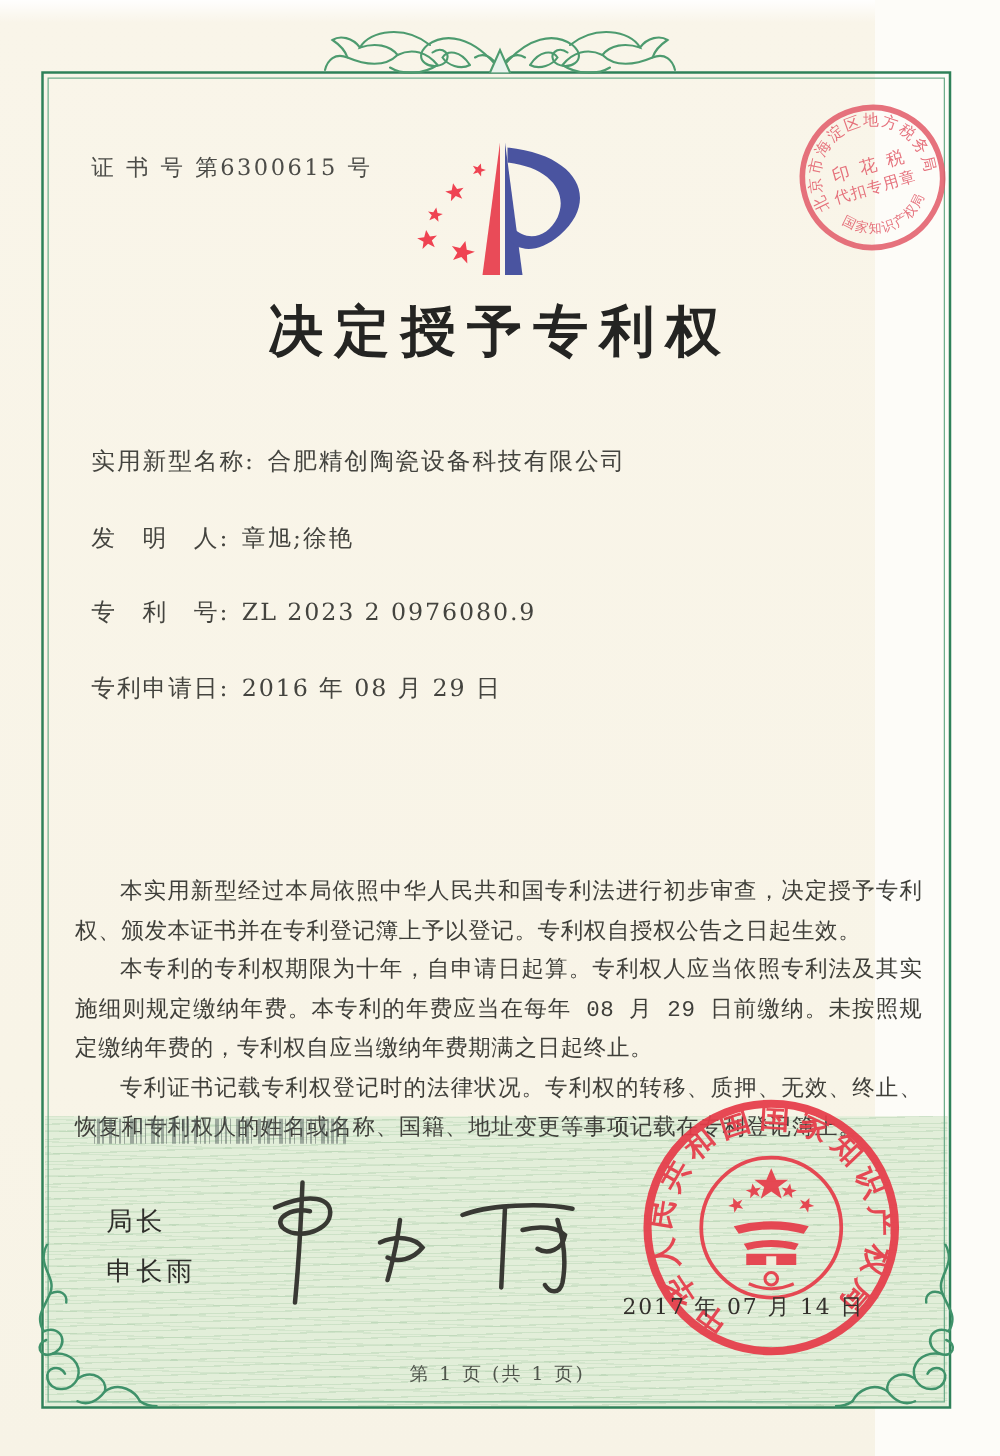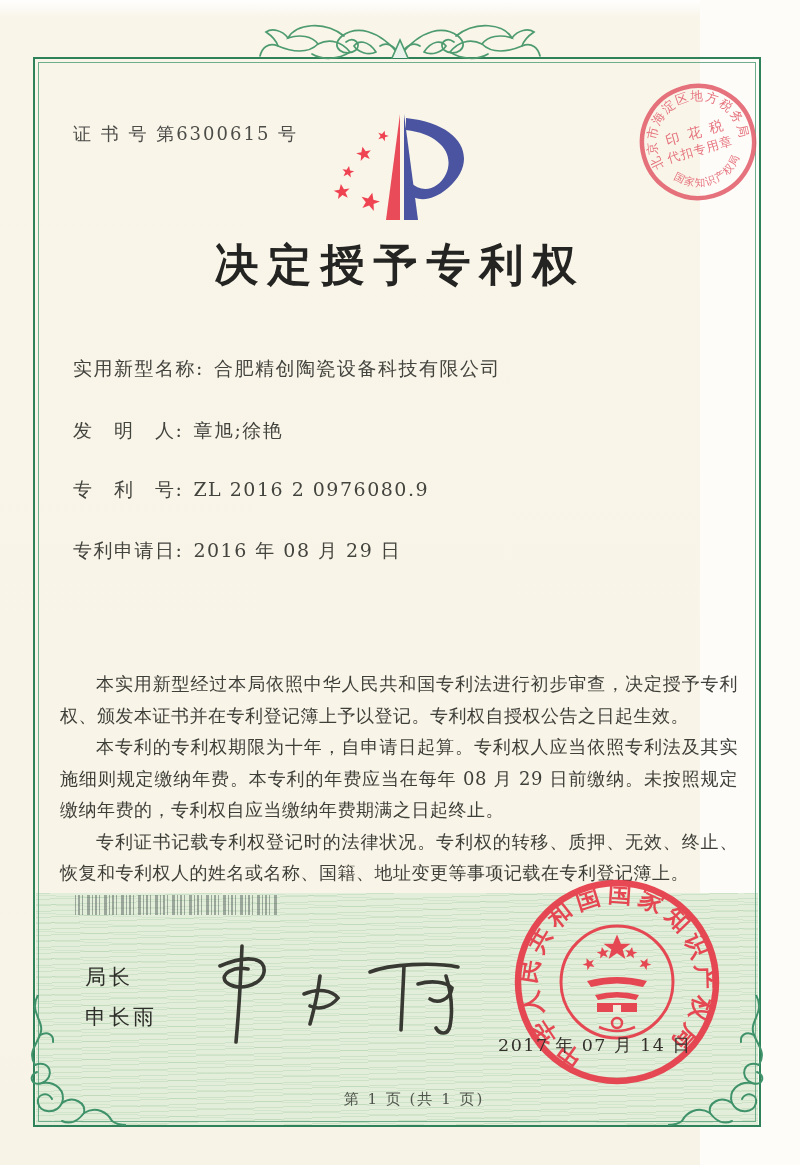--- a/index.html
+++ b/index.html
@@ -30,21 +30,21 @@
   .cert-no{
     left:73px;top:122px;font-size:18px;letter-spacing:2px;color:#4c4c48;
   }
   .title{
     left:0;top:236px;width:800px;text-align:center;
     font-size:44px;font-weight:bold;letter-spacing:9px;color:#242422;
   }
   .field{left:73px;width:660px;font-size:19px;color:#44443f;letter-spacing:1.5px;white-space:nowrap;}
   .field .field-label{margin-right:10px;}
   .body-text{
-    left:60px;top:668px;width:678px;color:#3f3f3a;
+    left:60px;top:699px;width:678px;color:#3f3f3a;font-family:Liberation Mono, monospace;
   }
   .body-text p{
     margin:0;font-size:18px;line-height:31.5px;text-indent:2em;
     text-align:justify;letter-spacing:.5px;
   }
   .green-band{
     left:36px;top:893px;width:722px;height:232px;
     background:
       repeating-linear-gradient(178deg,rgba(120,175,125,.20) 0 1px,rgba(0,0,0,0) 1px 6px),
       repeating-linear-gradient(182deg,rgba(120,175,125,.14) 0 1px,rgba(0,0,0,0) 1px 9px),
@@ -58,21 +58,21 @@
       #55605e 7px 8px, transparent 8px 12px,
       #55605e 12px 15px, transparent 15px 17px);
   }
   .officer{left:85px;font-family:Liberation Mono, monospace;
     font-size:21px;font-weight:500;color:#2e2e2a;letter-spacing:3px;}
   .seal-date{
     left:498px;top:1033px;font-size:17.5px;color:#33302c;letter-spacing:1.5px;z-index:6;
   }
   .footer-line{
     left:35px;top:1090px;width:726px;text-align:center;
-    font-size:15px;color:#4f554c;letter-spacing:2px;padding-left:16px;
+    font-size:15px;color:#4f554c;letter-spacing:2px;
   }
   svg{display:block;}
 </style>
 </head>
 <body>
 
 <div class="sheet">
 
   <div class="scan-edge"></div>
 
@@ -159,21 +159,21 @@
 
   <div class="abs title">决定授予专利权</div>
 
   <div class="abs field" style="top:356px;">
     <span class="field-label">实用新型名称:</span><span>合肥精创陶瓷设备科技有限公司</span>
   </div>
   <div class="abs field" style="top:418px;">
     <span class="field-label">发　明　人:</span><span>章旭;徐艳</span>
   </div>
   <div class="abs field" style="top:477px;">
-    <span class="field-label">专　利　号:</span><span>ZL 2016 2 0976080.9</span>
+    <span class="field-label">专　利　号:</span><span>ZL 2023 2 0976080.9</span>
   </div>
   <div class="abs field" style="top:538px;">
     <span class="field-label">专利申请日:</span><span>2016 年 08 月 29 日</span>
   </div>
 
   <div class="abs body-text">
     <p>本实用新型经过本局依照中华人民共和国专利法进行初步审查，决定授予专利权、颁发本证书并在专利登记簿上予以登记。专利权自授权公告之日起生效。</p>
     <p>本专利的专利权期限为十年，自申请日起算。专利权人应当依照专利法及其实施细则规定缴纳年费。本专利的年费应当在每年 08 月 29 日前缴纳。未按照规定缴纳年费的，专利权自应当缴纳年费期满之日起终止。</p>
     <p>专利证书记载专利权登记时的法律状况。专利权的转移、质押、无效、终止、恢复和专利权人的姓名或名称、国籍、地址变更等事项记载在专利登记簿上。</p>
   </div>

